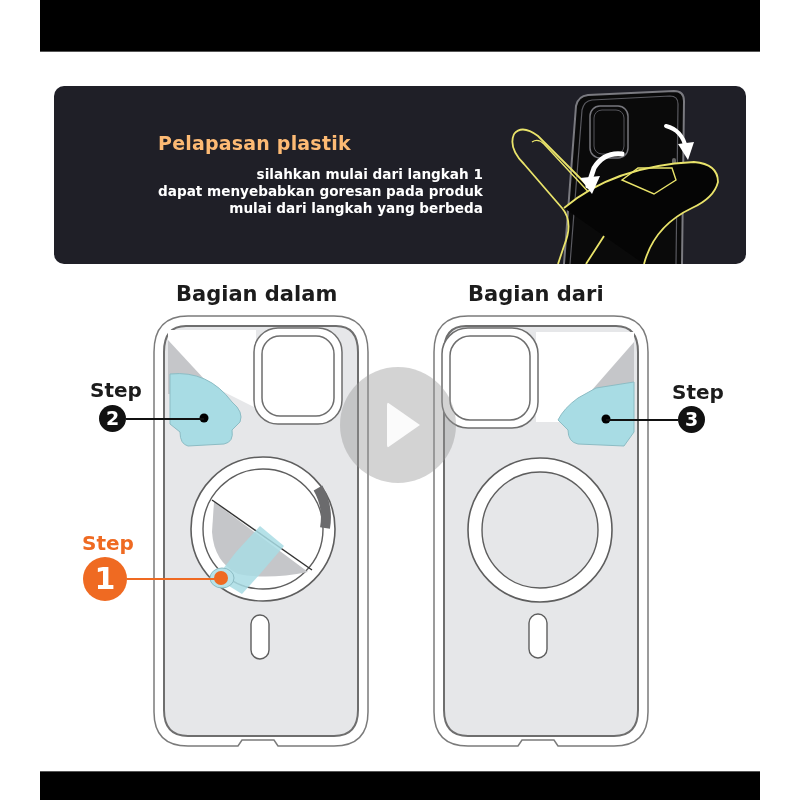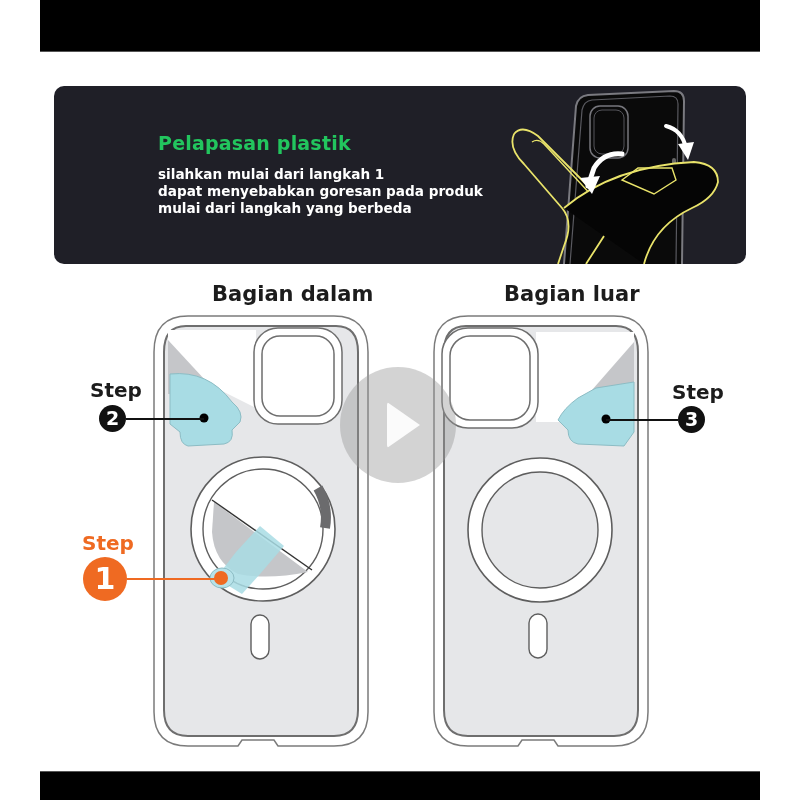--- a/index.html
+++ b/index.html
@@ -1,25 +1,25 @@
 <!DOCTYPE html>
 <html><head>
 <meta charset="utf-8">
 <style>
   html, body { margin:0; padding:0; }
   body { width:800px; height:800px; background:#ffffff; position:relative; overflow:hidden; font-family:"DejaVu Sans", sans-serif; }
   .bar { position:absolute; left:40px; width:720px; background:#000; }
   .bar-top { top:0; height:51px; border-bottom:1px solid #555; }
   .bar-bottom { top:771px; height:29px; border-top:1px solid #555; }
   .banner { position:absolute; left:54px; top:86px; width:692px; height:178px; background:#1f1f27; border-radius:10px; overflow:hidden; }
-  .banner-title { position:absolute; left:104px; top:46px; color:#22c55e; font-weight:bold; font-size:19px; letter-spacing:0.2px; }
+  .banner-title { position:absolute; left:104px; top:46px; color:#fdba74; font-weight:bold; font-size:19px; letter-spacing:0.2px; }
   .banner-lines { position:absolute; left:104px; top:80px; color:#ffffff; font-size:13.6px; font-weight:bold; line-height:17px; }
-  .banner-lines div { white-space:nowrap; }
+  .banner-lines div { white-space:nowrap;text-align:right; }
   .banner-art { position:absolute; left:450px; top:0; width:242px; height:178px; }
-  .section-title { position:absolute; top:282px; font-weight:bold; font-size:21px; color:#1c1c1c;margin-left:36px; }
+  .section-title { position:absolute; top:282px; font-weight:bold; font-size:21px; color:#1c1c1c; }
   .case { position:absolute; }
   .step-label { position:absolute; font-weight:bold; font-size:20px; color:#1c1c1c; }
   .step-num { position:absolute; width:27px; height:27px; border-radius:50%; background:#111; color:#fff; font-weight:bold; font-size:19px; text-align:center; line-height:27px; }
   .step-num.orange { background:#ef6a22; width:44px; height:44px; line-height:44px; font-size:30px; }
   .step-label.orange { color:#ef6a22; }
   .play { position:absolute; left:340px; top:367px; width:116px; height:116px; border-radius:50%; background:rgba(150,150,150,0.42); }
   .play-tri { position:absolute; left:47px; top:35px; width:0; height:0; border-top:23px solid transparent; border-bottom:23px solid transparent; border-left:33px solid rgba(255,255,255,0.9); border-radius:3px; }
 </style>
 </head>
 <body>
@@ -48,21 +48,21 @@
     <path d="M118 94 L134 82 L168 82 L172 94 L150 108 Z" fill="none" stroke="#e9e36a" stroke-width="1.4"></path>
 
     <path d="M118 68 Q100 66 90 82 L84 100" fill="none" stroke="#ffffff" stroke-width="5" stroke-linecap="round"></path>
     <polygon points="76,92 88,108 96,90" fill="#ffffff"></polygon>
     <path d="M162 40 Q178 44 182 62" fill="none" stroke="#ffffff" stroke-width="4" stroke-linecap="round"></path>
     <polygon points="174,58 184,74 190,56" fill="#ffffff"></polygon>
   </svg>
 </div>
 
 <div class="section-title" style="left:176px;">Bagian dalam</div>
-<div class="section-title" style="left:468px;">Bagian luar</div>
+<div class="section-title" style="left:468px;">Bagian dari</div>
 
 <svg class="case" style="left:148px; top:312px;" width="226" height="440" viewBox="0 0 226 440">
   <path d="M40 4 L186 4 Q220 4 220 40 L220 400 Q220 434 186 434 L130 434 L126 428 L94 428 L90 434 L40 434 Q6 434 6 400 L6 40 Q6 4 40 4 Z" fill="#ffffff" stroke="#7b7b7b" stroke-width="1.5"></path>
   <path d="M38 14 L188 14 Q210 14 210 40 L210 398 Q210 424 186 424 L40 424 Q16 424 16 398 L16 40 Q16 14 38 14 Z" fill="#e6e7e9" stroke="#6e6e6e" stroke-width="2"></path>
 
   <path d="M20 18 L108 18 L108 38 L186 38 L186 32 L20 32 Z" fill="#ffffff"></path>
   <path d="M20 30 L20 62 L52 62 L34 30 Z" fill="#c5c6c9"></path>
   <path d="M20 30 L128 30 L128 110 L108 96 L40 62 Z" fill="#ffffff"></path>
   <path d="M20 28 L70 82 L20 82 Z" fill="#c5c6c9"></path>
 

